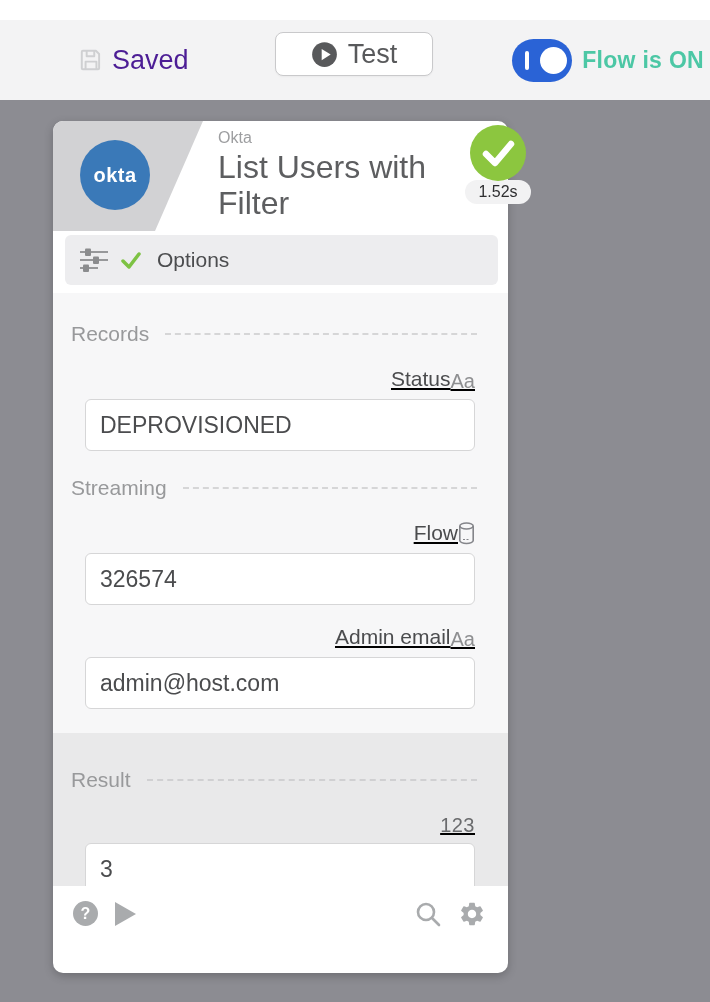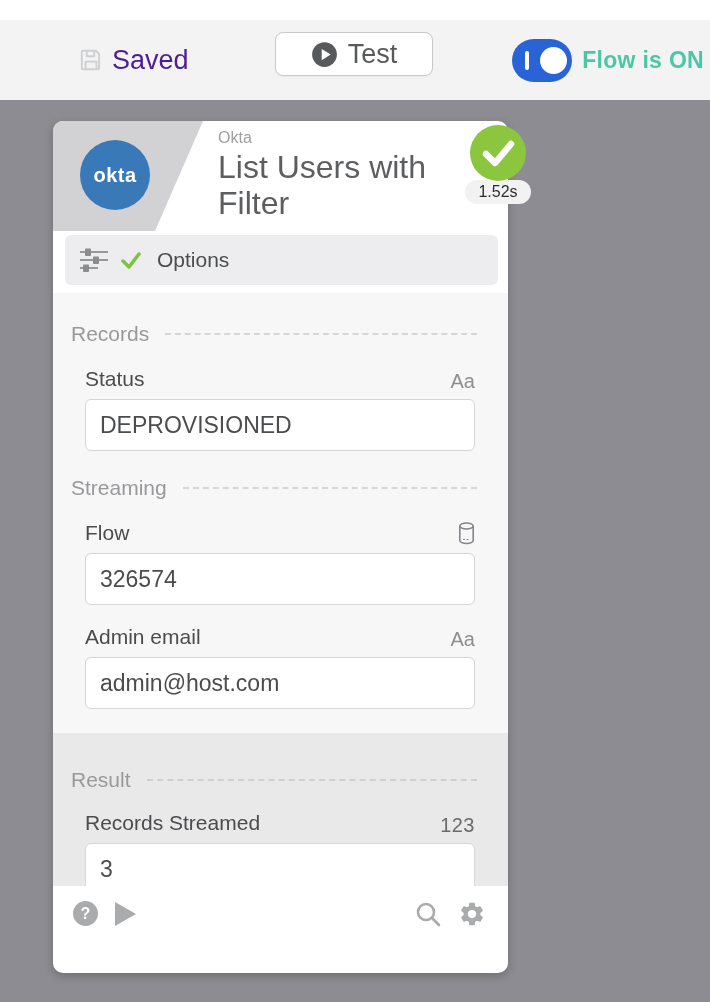--- a/index.html
+++ b/index.html
@@ -52,21 +52,21 @@
   
   .body-section { height:440px; background:#f7f7f8; padding:28px 19px 0 18px; }
   .result-section { height:153px; background:#e9e9ea; padding:34px 19px 0 18px; }
 
   .section-row { display:flex; align-items:center; height:26px; }
   .section-label { font-size:21px; color:#98999b; flex:0 0 auto; }
   .section-dash { flex:1 1 auto; border-top:2px dashed #d6d6d7; margin-left:16px; margin-right:12px; }
   .result-section .section-dash { border-top-color:#d0d0d2; }
 
   .field { margin:0 14px; }
-  .field-label-row { display:flex; align-items:flex-end; justify-content:space-between; margin-top:14px; margin-bottom:8px; height:30px; }
+  .field-label-row { display:flex; align-items:flex-end; justify-content:flex-end; margin-top:14px; margin-bottom:8px; height:30px;text-decoration:underline; }
   .field-label { font-size:21px; color:#4b4c4e; }
   .type-indicator { font-size:20px; color:#8e8f91; line-height:1; }
   .type-indicator.num { font-size:20px; color:#6a6b6d; letter-spacing:0.5px; }
   .field-input { display:block; width:100%; height:52px; background:#ffffff; border:1px solid #d6d6d7;
     border-radius:6px; padding:0 14px; font-family:"Liberation Sans", sans-serif;
     font-size:23px; color:#4b4c4e; outline:none; }
   .gap-lg { margin-top:24px; }
   .gap-md { margin-top:12px; }
 
   
@@ -204,21 +204,20 @@
     </div>
 
     <div class="result-section">
       <div class="section-row">
         <span class="section-label">Result</span>
         <span class="section-dash"></span>
       </div>
 
       <div class="field gap-md">
         <div class="field-label-row" style="margin-top:0;">
-          <span class="field-label">Records Streamed</span>
           <span class="type-indicator num">123</span>
         </div>
         <input class="field-input" readonly="" value="3" style="">
       </div>
     </div>
 
     <div class="card-footer">
       <div class="help-icon">?</div>
       <div class="run-icon"></div>
       <div class="footer-spacer"></div>

